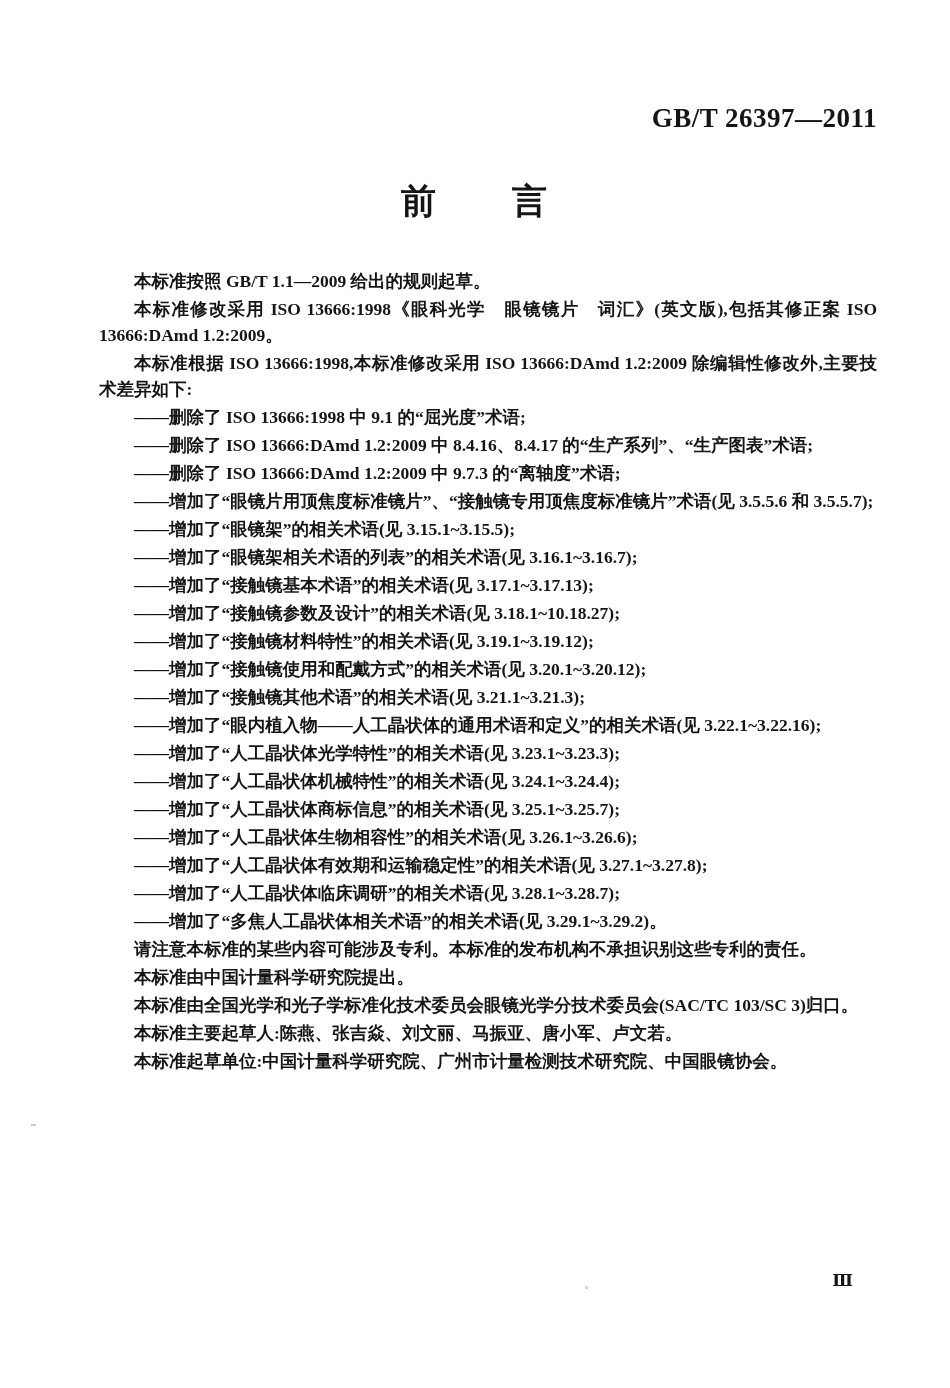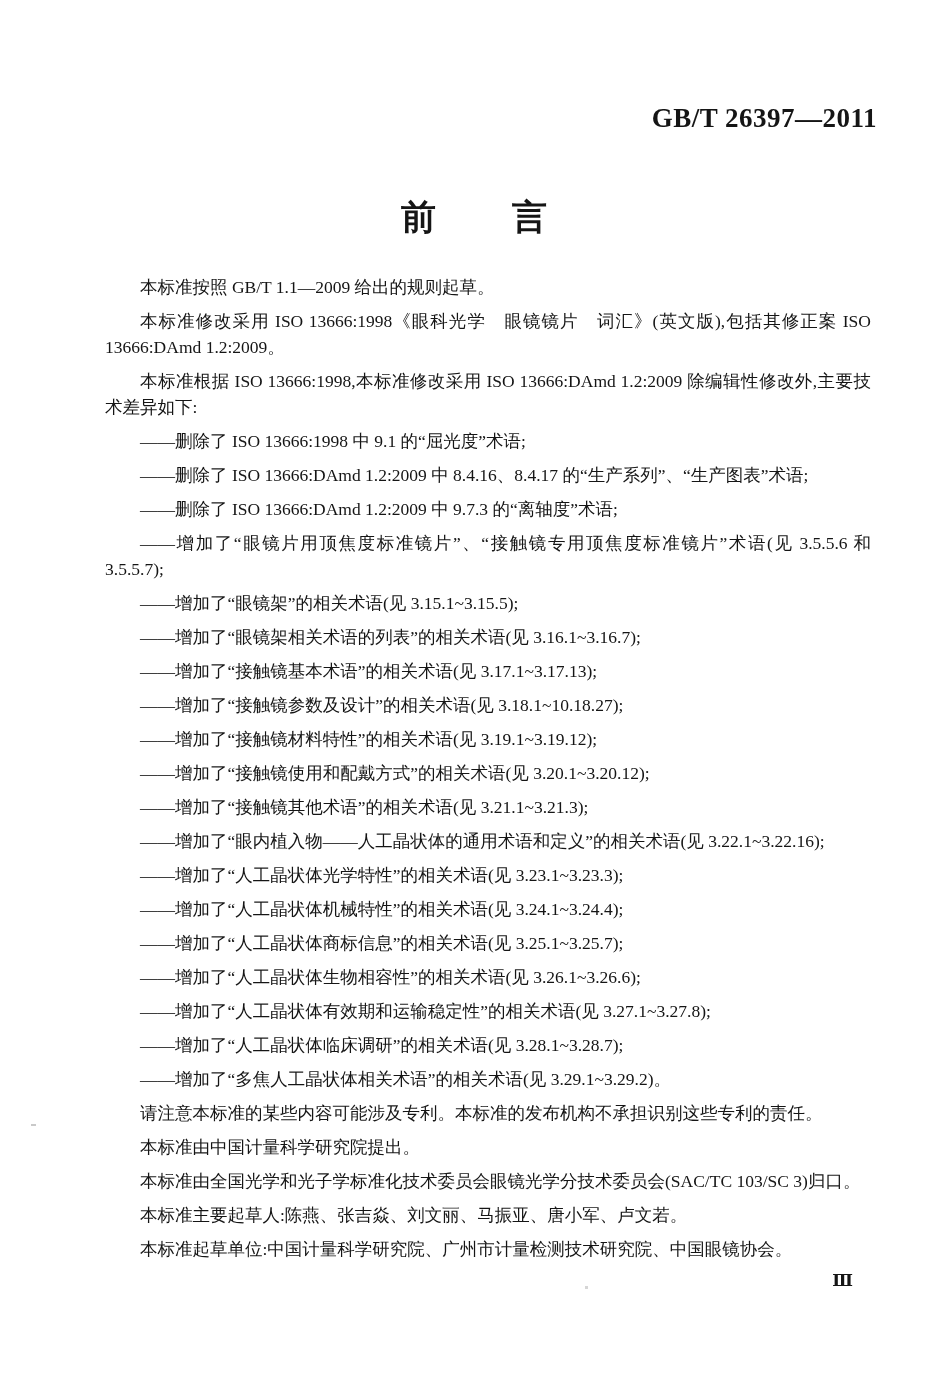--- a/index.html
+++ b/index.html
@@ -16,42 +16,43 @@
     position: absolute;
     top: 103px;
     right: 73px;
     font-size: 27px;
     font-weight: bold;
     letter-spacing: 0.5px;
     white-space: nowrap;
   }
   .doc-title {
     position: absolute;
-    top: 194px;
+    top: 178px;
     left: 0;
     width: 950px;
     text-align: center;
     font-size: 35px;
     font-weight: bold;
     letter-spacing: 2px;
     white-space: pre;
   }
   .foreword-body {
     position: absolute;
     top: 266px;
     left: 97px;
     width: 782px;
     font-size: 17.5px;
     line-height: 26px;
     text-align: justify;
   }
   .foreword-body p {
-    margin: 8px;
+    margin: 2px;
     padding: 0;
     text-indent: 2em;
+    font-weight: bold;
   }
   .page-number {
     position: absolute;
     top: 1270px;
     right: 97px;
     font-size: 17px;
     font-weight: bold;
   }
   .scan-artifact-1 {
     position: absolute;

